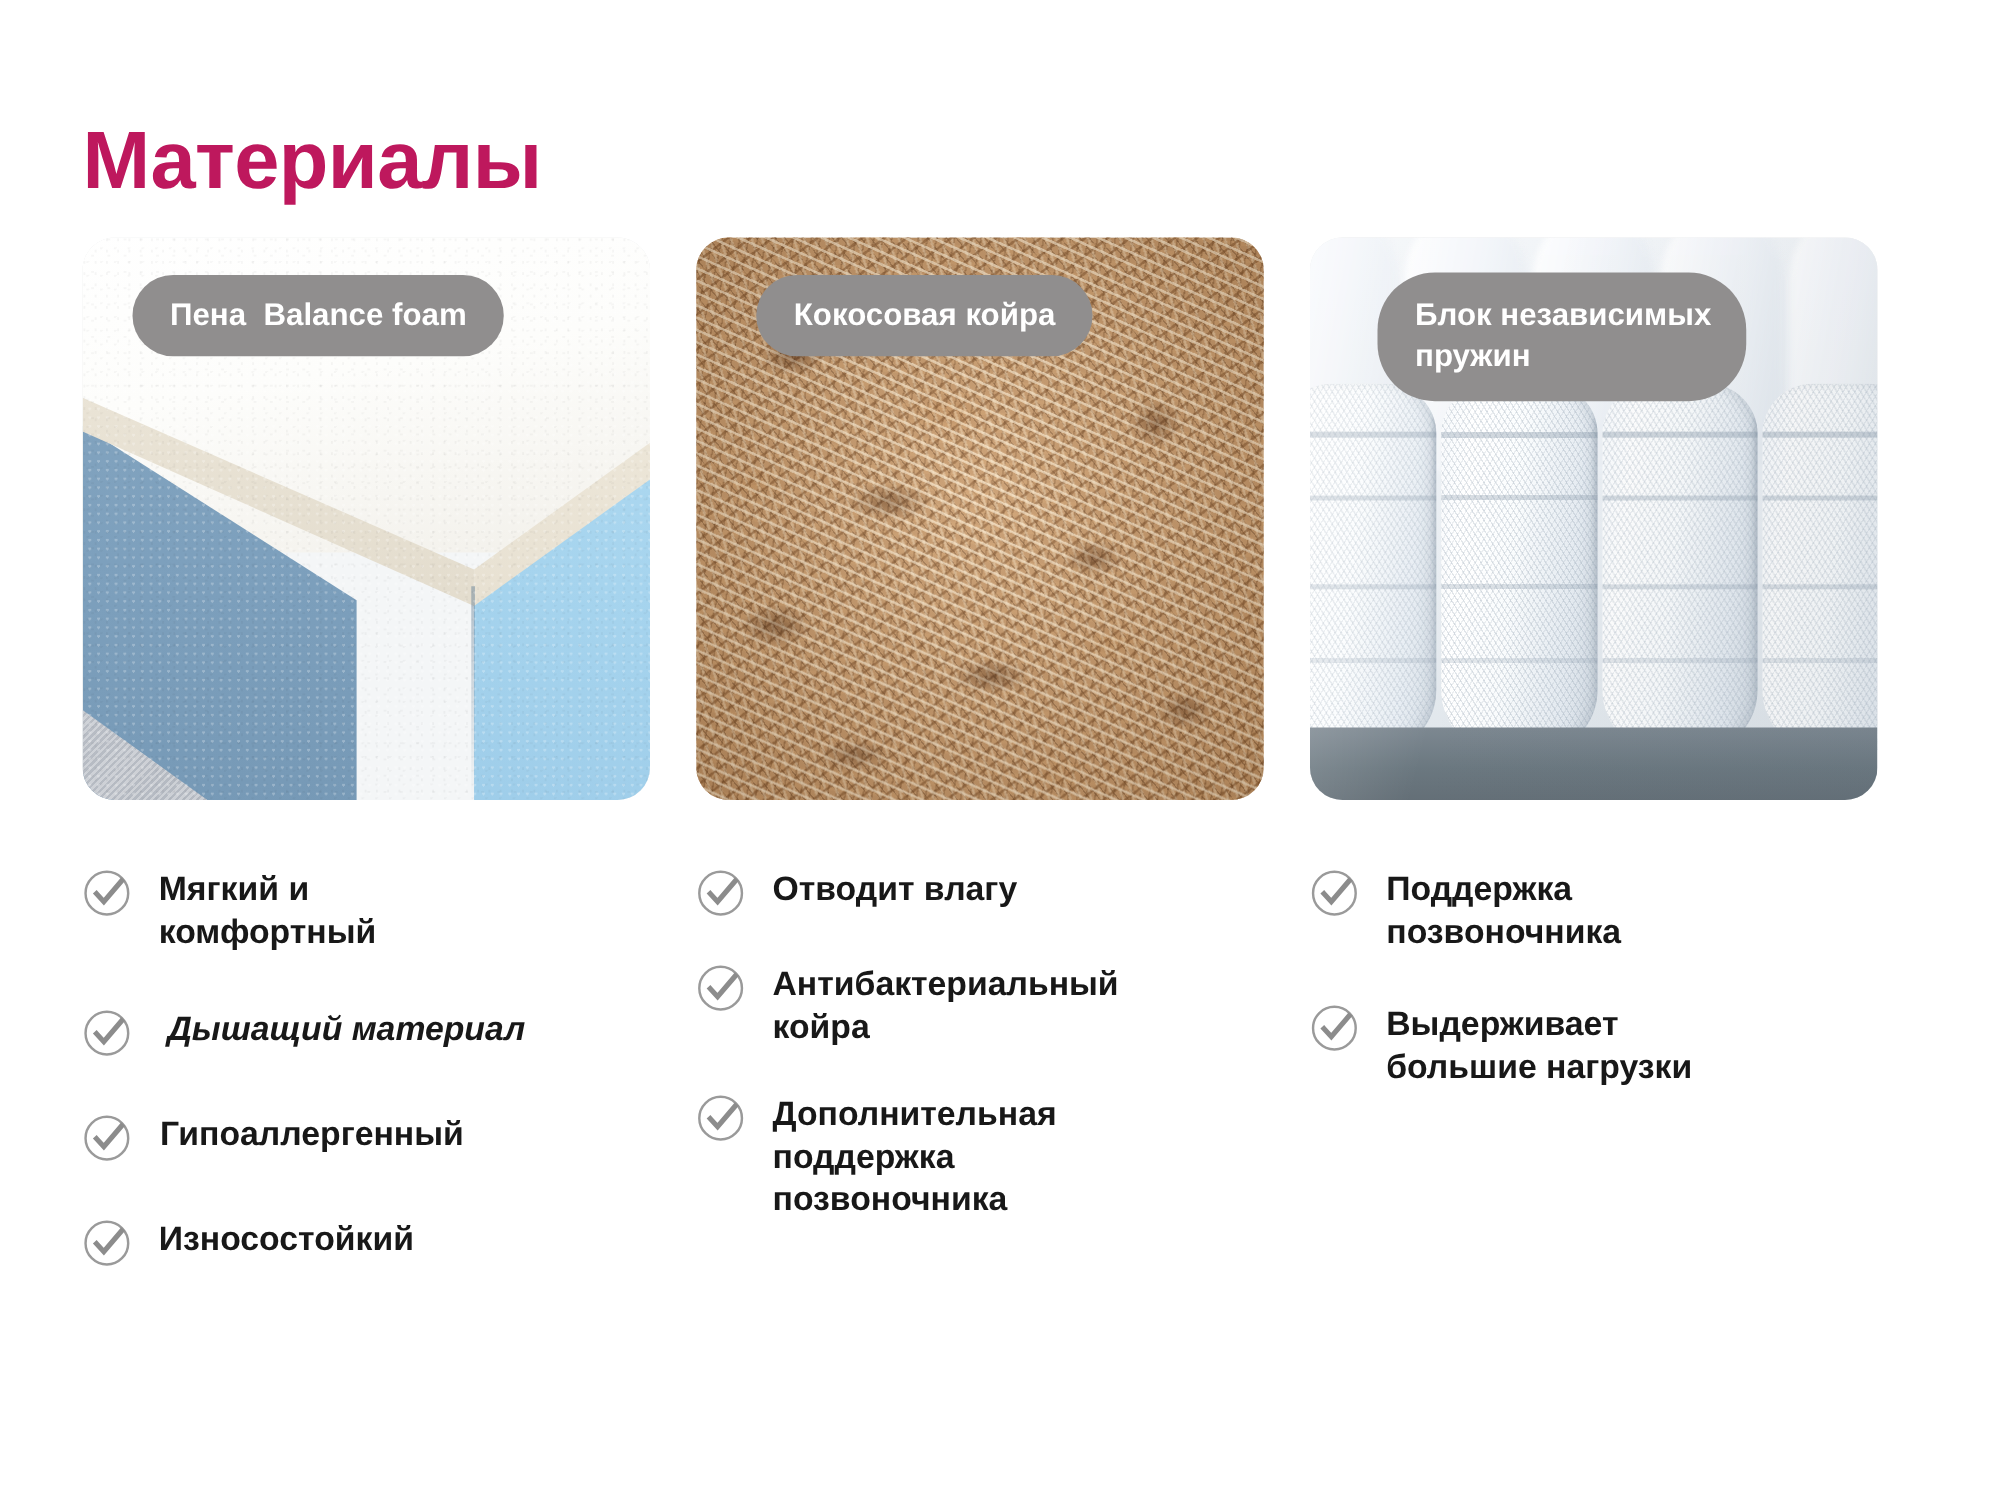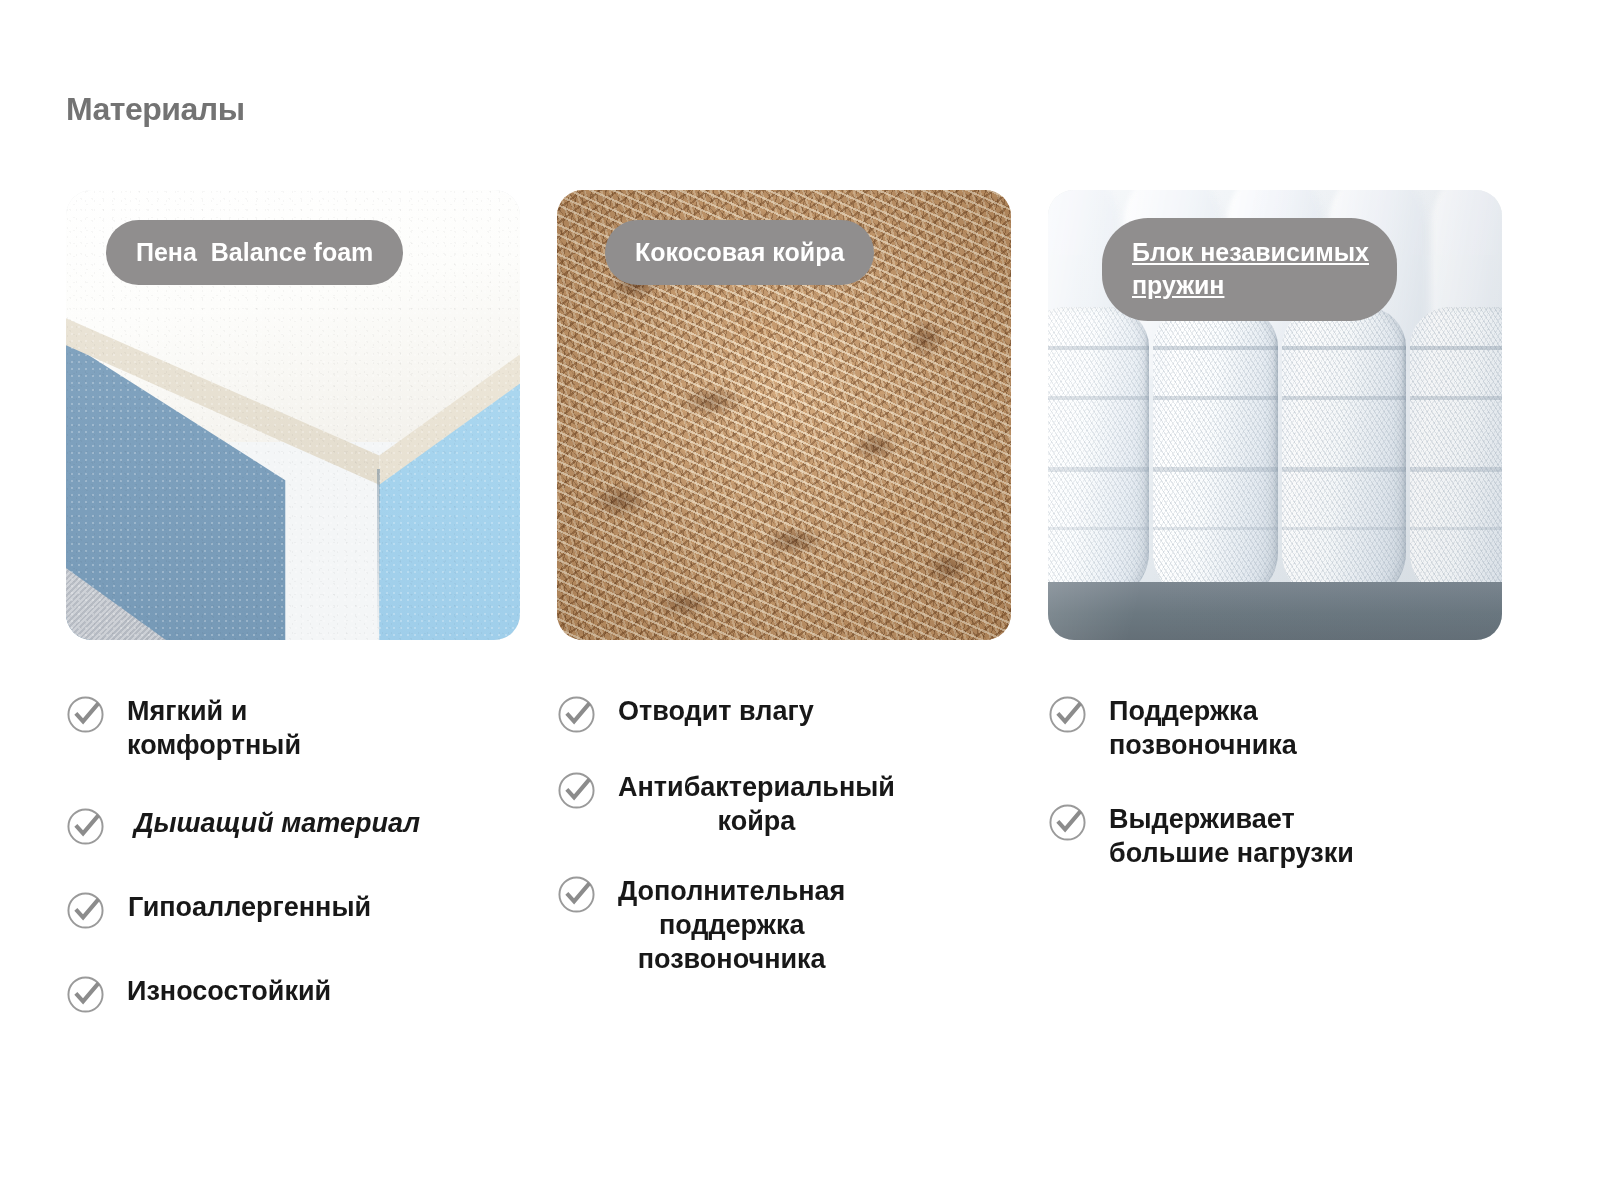--- a/index.html
+++ b/index.html
@@ -15,23 +15,23 @@
   .slide {
     position:relative;
     width:1600px; height:1200px;
     background:#ffffff;
   }
 
   
   .page-title {
     position:absolute;
     left:66px; top:92px;
-    font-size:32px;
+    font-size:65px;
     font-weight:bold;
-    color:#737373;
+    color:#be185d;
     letter-spacing:-0.5px;
     line-height:1.1;
   }
 
   
   .cards {
     position:absolute;
     left:66px; top:190px;
     width:1212px;
     display:flex;
@@ -61,21 +61,20 @@
     border-radius:40px;
     z-index:5;
     white-space:pre-wrap;
   }
   .card:nth-child(2) .badge { left:48px; }
   .card:nth-child(3) .badge {
     left:54px; top:28px;
     max-width:340px;
     border-radius:46px;
     padding:18px 28px 20px 30px;
-    text-decoration:underline;
   }
 
   
   .foam {
     position:absolute; inset:0;
     background:#f4f6f7;
   }
   
   .foam-top {
     position:absolute;
@@ -265,21 +264,21 @@
     display:flex;
     gap:37px;
   }
   .feature-col {
     width:454px;
     flex:0 0 auto;
     display:flex;
     flex-direction:column;
   }
   .feature-col.col-1 { gap:42px; }
-  .feature-col.col-2 { gap:34px;text-align:center; }
+  .feature-col.col-2 { gap:34px; }
   .feature-col.col-3 { gap:38px; }
 
   .feature-item {
     display:flex;
     align-items:flex-start;
     gap:22px;
   }
   .check-icon {
     flex:0 0 auto;
     width:39px; height:39px;

